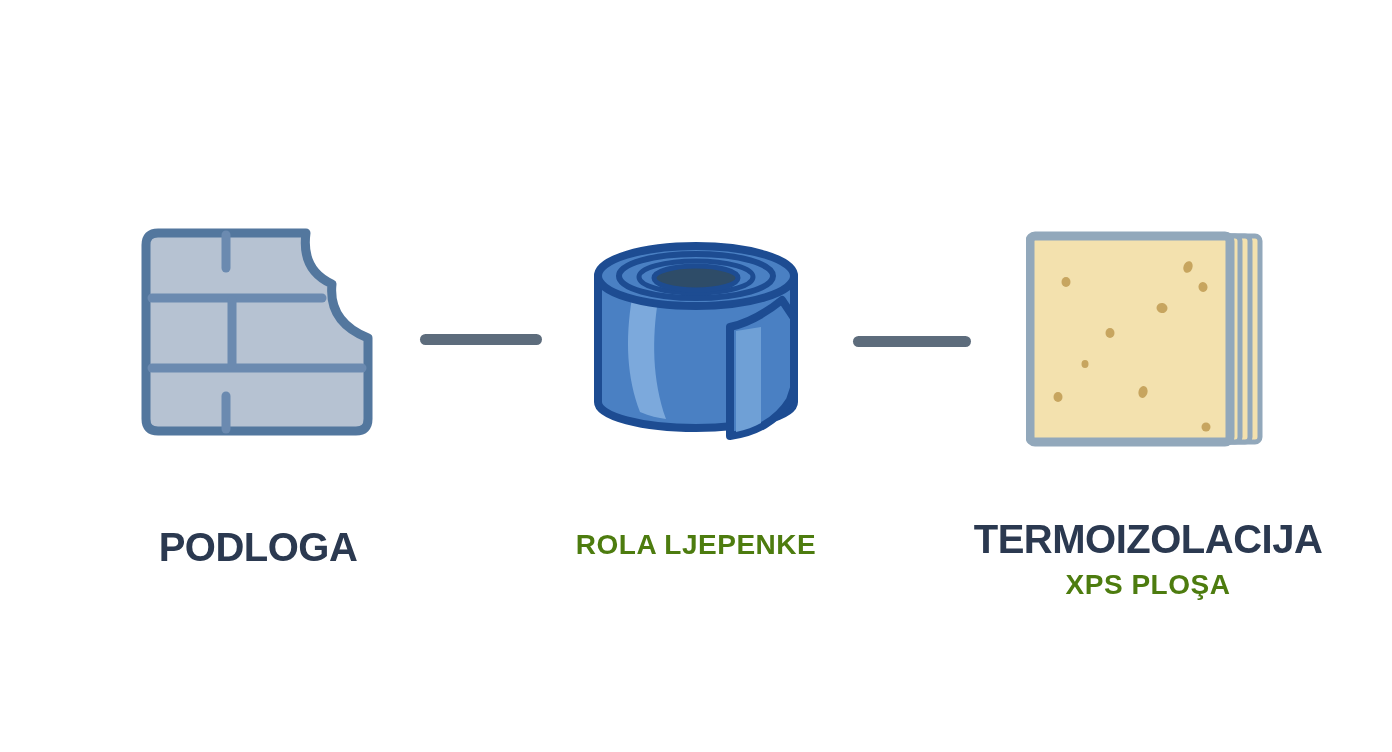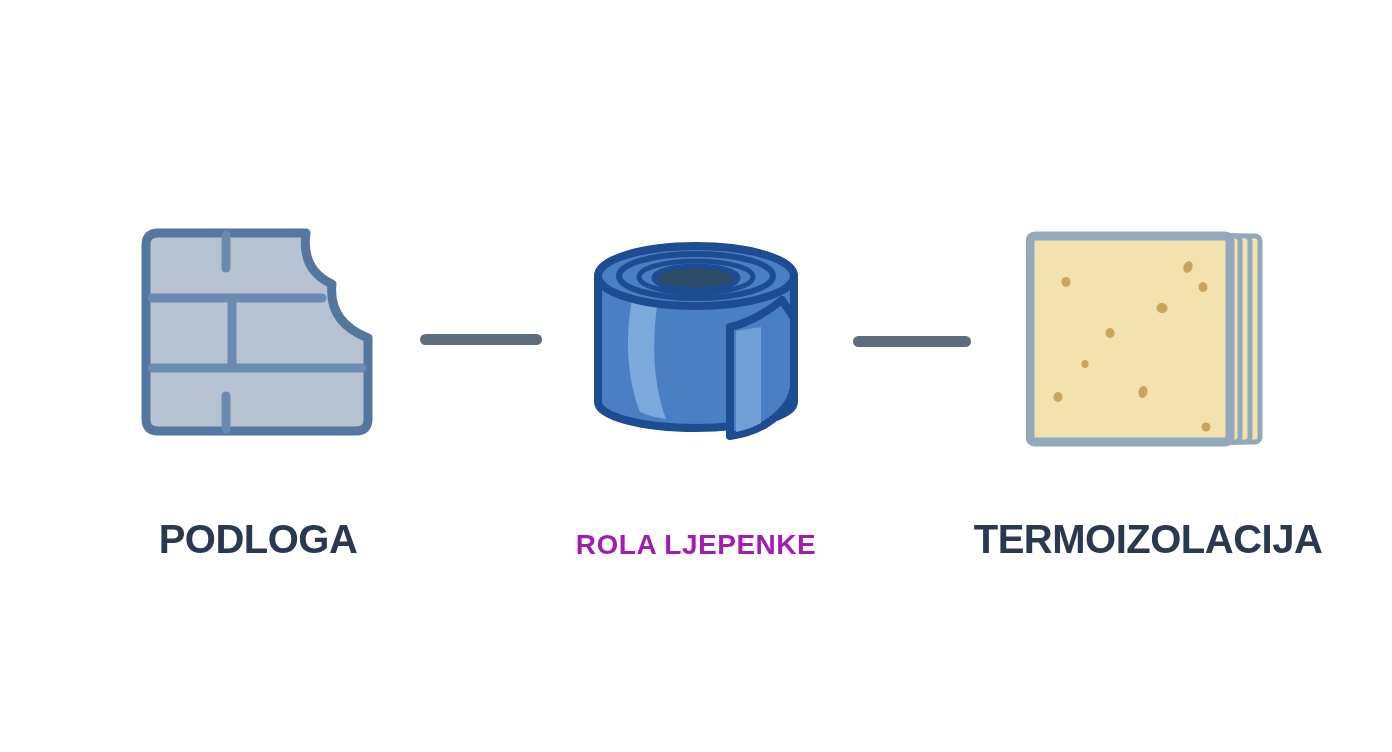--- a/index.html
+++ b/index.html
@@ -12,21 +12,21 @@
     font-family: "Liberation Sans", sans-serif;
   }
   .column {
     position: absolute;
     top: 228px;
     width: 340px;
     display: flex;
     flex-direction: column;
     align-items: center;
   }
-  .col-1 { left: 88px; }
+  .col-1 { left: 88px; gap: 8px; }
   .col-2 { left: 526px; }
   .col-3 { left: 978px; justify-content: flex-end; }
   .icon-box {
     height: 291px;
     width: 100%;
     display: flex;
     justify-content: center;
     align-items: flex-start;
   }
   .icon-roll-offset { margin-top: 14px; }
@@ -38,21 +38,21 @@
     color: #2b3950;
     line-height: 1;
     text-align: center;
     white-space: nowrap;
   }
   .item-subtitle {
     margin-top: 12px;
     font-size: 28px;
     font-weight: 600;
     letter-spacing: 0.5px;
-    color: #a21caf;
+    color: #4d7c0f;
     line-height: 1;
     text-align: center;
     white-space: nowrap;
   }
   .connector {
     position: absolute;
     height: 11px;
     border-radius: 6px;
     background: #5d6c7c;
   }
@@ -130,15 +130,16 @@
           <ellipse cx="136" cy="78" rx="5.5" ry="5" transform="rotate(10 136 78)"></ellipse>
           <ellipse cx="84" cy="103" rx="4.5" ry="5"></ellipse>
           <ellipse cx="59" cy="134" rx="3.5" ry="4"></ellipse>
           <ellipse cx="117" cy="162" rx="4.5" ry="6" transform="rotate(15 117 162)"></ellipse>
           <ellipse cx="32" cy="167" rx="4.5" ry="5"></ellipse>
           <ellipse cx="180" cy="197" rx="4.5" ry="4.5"></ellipse>
         </g>
       </svg>
     </div>
     <div class="item-title">TERMOIZOLACIJA</div>
+    <div class="item-subtitle">XPS PLOŞA</div>
   </div>
 
 </div>
 
 </body></html>

